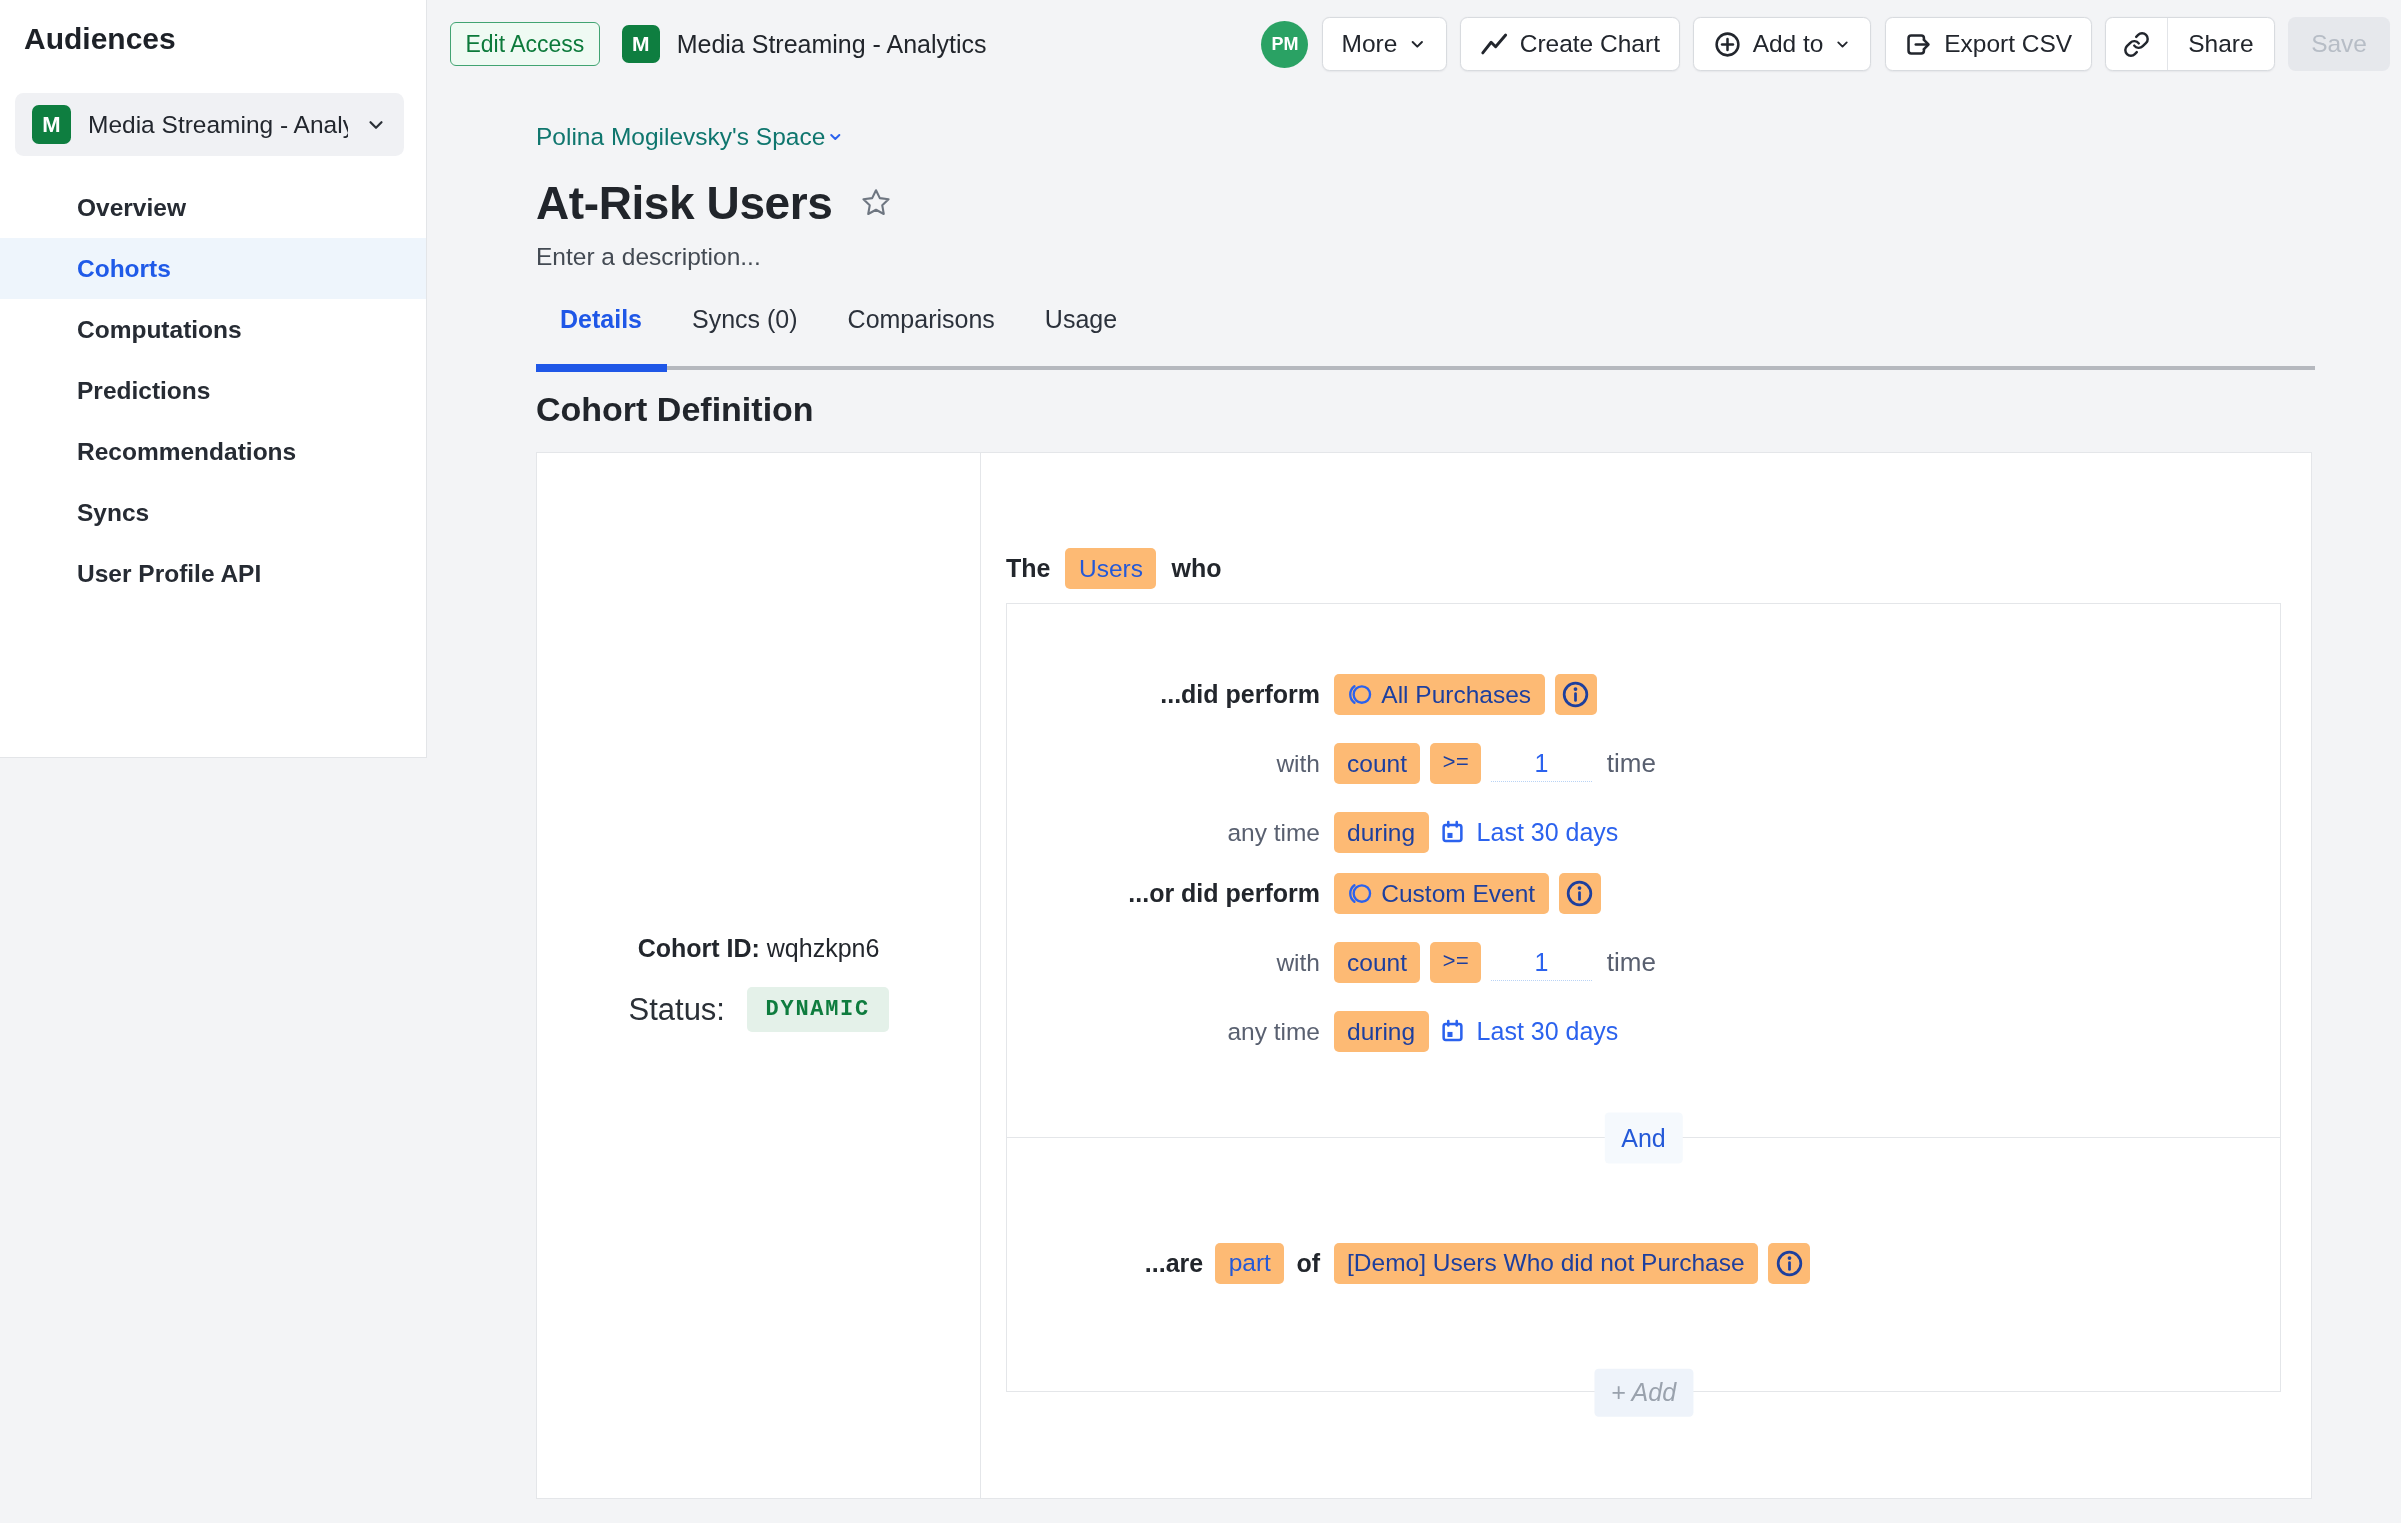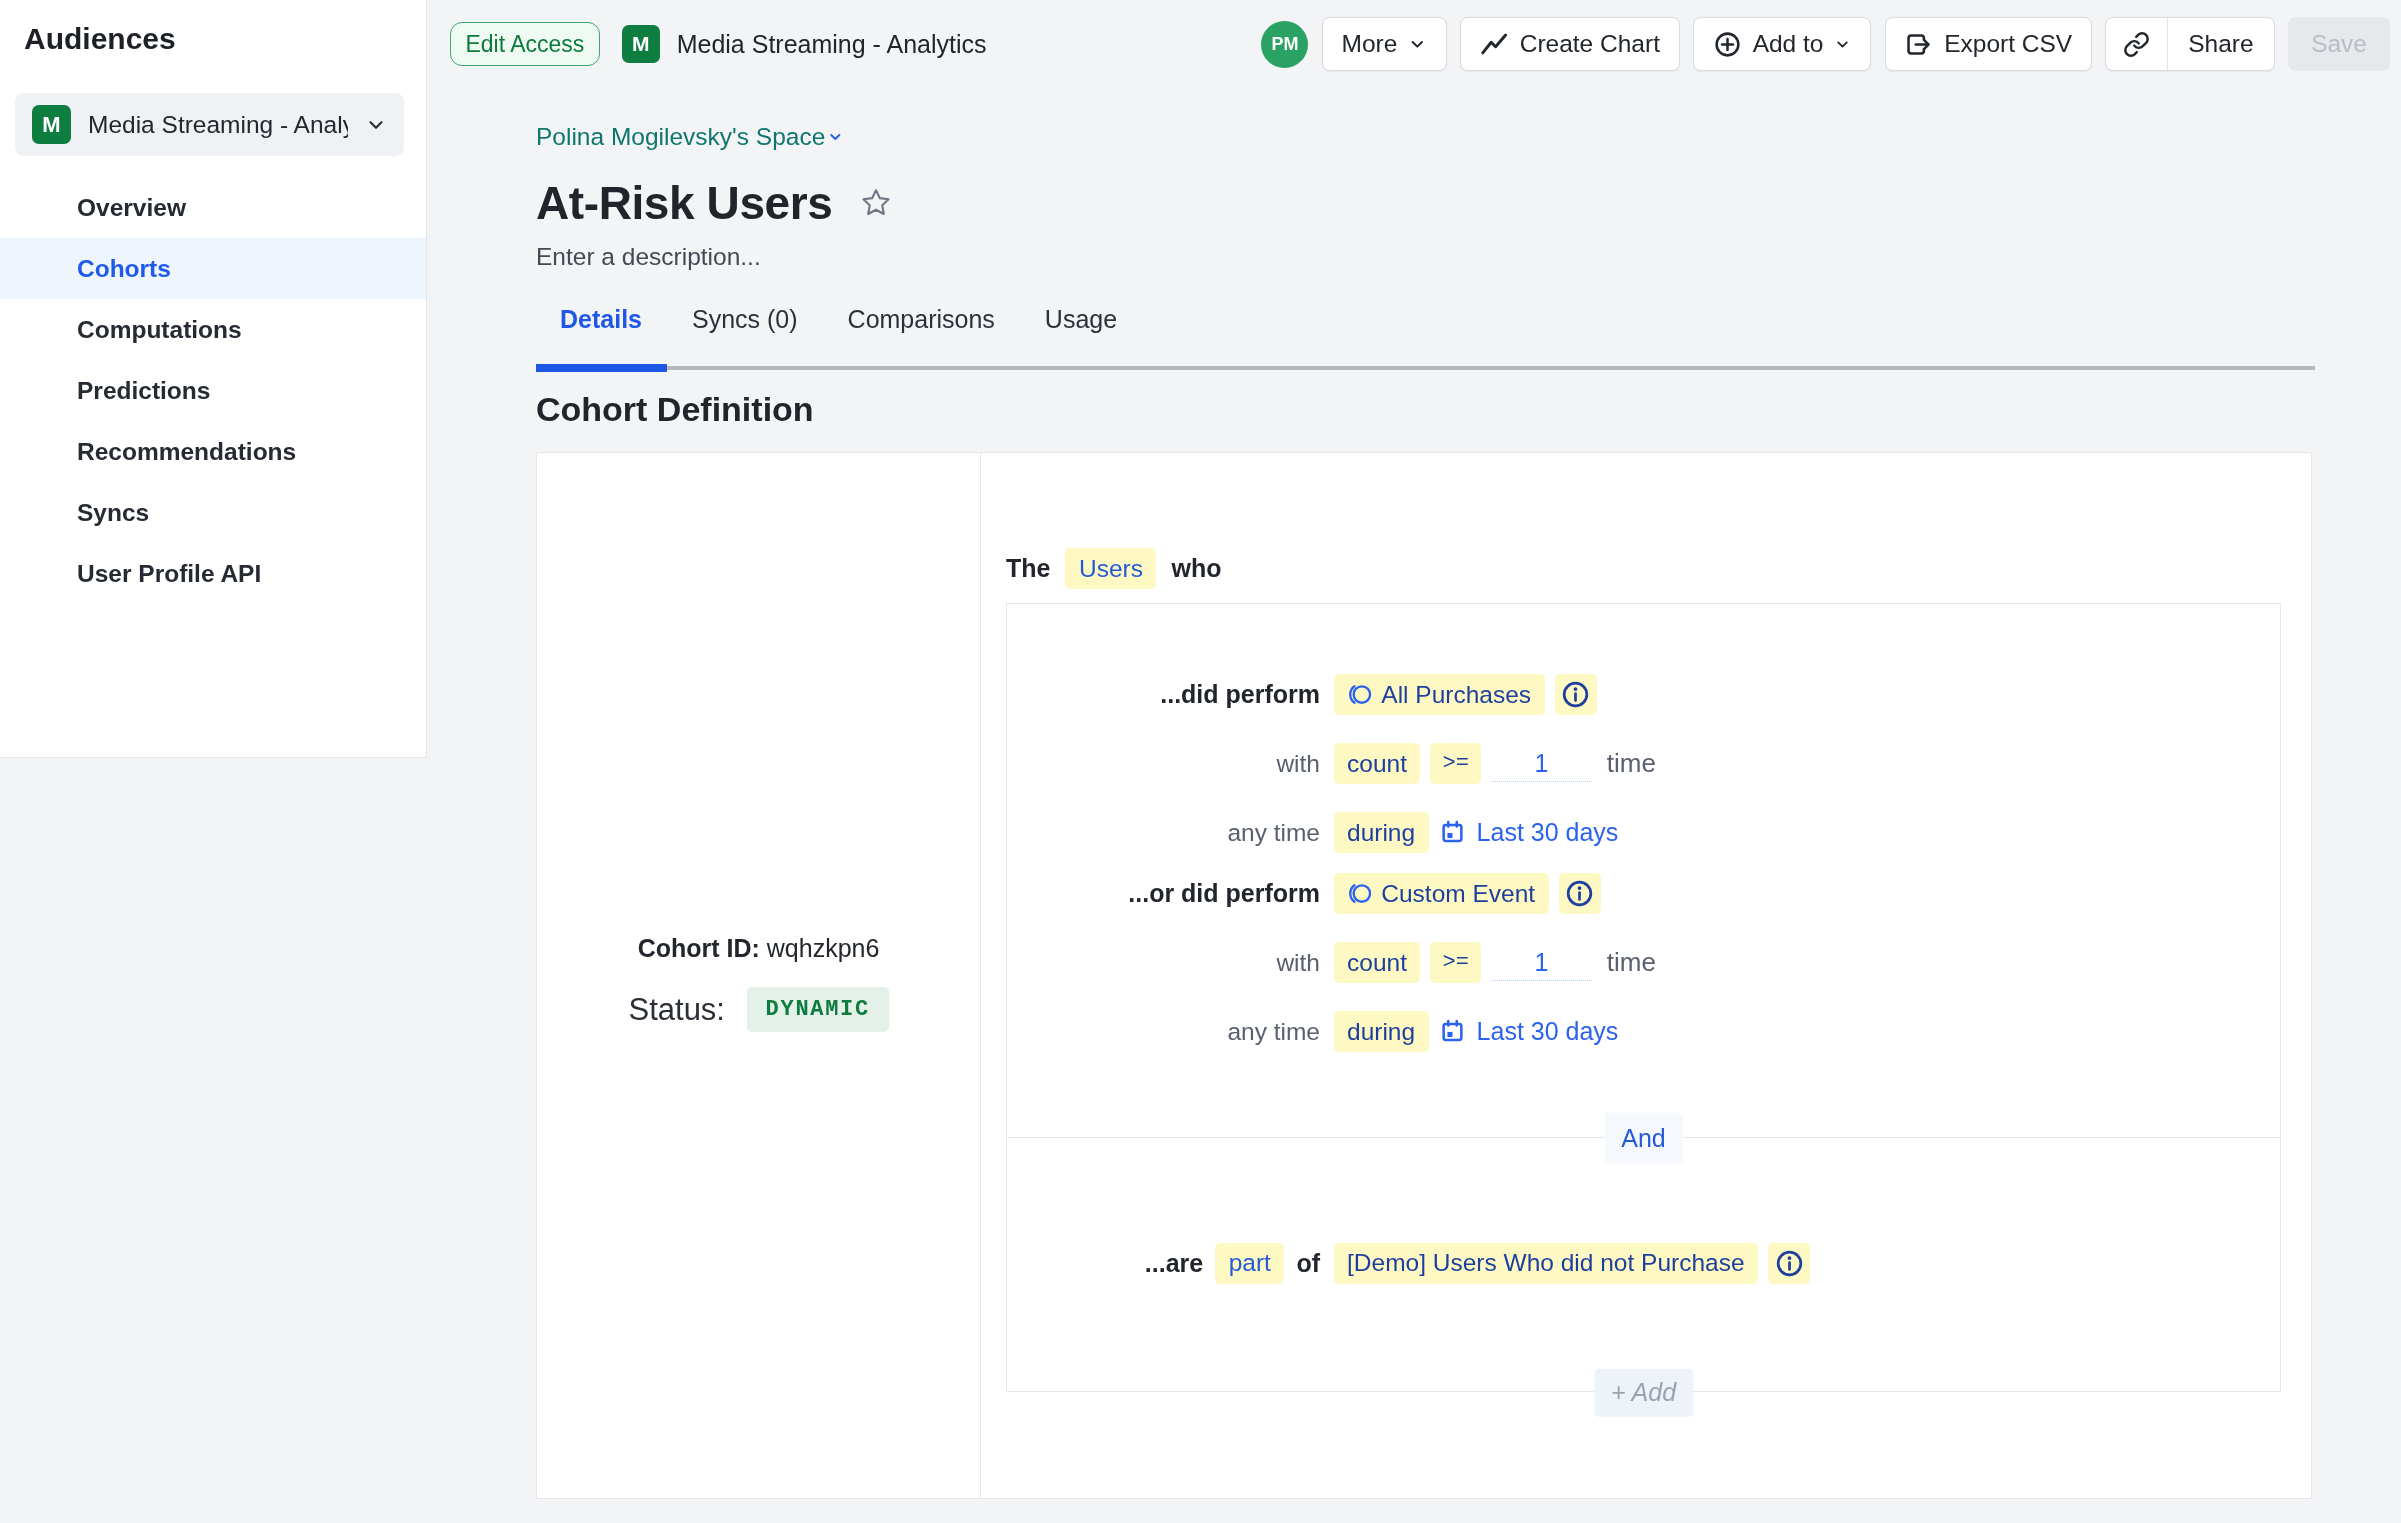--- a/index.html
+++ b/index.html
@@ -33,21 +33,21 @@
   .nav-item {
     height:61px; display:flex; align-items:center; padding-left:77px;
     font-size:24.5px; font-weight:700; color:#262b33; cursor:pointer;
   }
   .nav-item.active { background:#eef5fc; color:#1f5ae8; }
 
   
   .topbar-left { position:absolute; left:450px; top:22px; display:flex; align-items:center; gap:22px; }
   .edit-access {
     border:1.7px solid #41a472; color:#0c7a3b; background:#effaf3;
-    font-size:23px; padding:7.6px 14.4px; border-radius:12px; white-space:nowrap;
+    font-size:23px; padding:7.6px 14.4px; border-radius:6px; white-space:nowrap;
   }
   .proj { display:flex; align-items:center; gap:17px; }
   .proj .avatar-square { width:38px; height:38px; font-size:21px; }
   .proj-name { font-size:25px; color:#22262c; white-space:nowrap; }
 
   .topbar-right { position:absolute; right:11px; top:17px; display:flex; align-items:center; gap:13.5px; }
   .avatar-circle {
     width:47px; height:47px; border-radius:50%; background:#2aa264; color:#fff;
     font-size:18px; font-weight:700; display:flex; align-items:center; justify-content:center;
   }
@@ -89,21 +89,21 @@
   .meta-status { display:flex; align-items:center; gap:22px; font-size:31px; color:#2b3037; }
   .badge-dynamic {
     background:#e4f1e9; color:#0e7c3e; font-family:"Liberation Mono", monospace;
     font-size:22px; font-weight:700; letter-spacing:1.7px; padding:10px 18.6px; border-radius:5px;
   }
 
   .panel-right { flex:1; position:relative; }
   .subject-row { position:absolute; left:25px; top:95px; display:flex; align-items:center; gap:15px; font-size:25px; font-weight:700; color:#22262c; }
 
   .chip {
-    background:#fef9c3; border-radius:5px; height:41px; padding:0 13.5px;
+    background:#fdba74; border-radius:5px; height:41px; padding:0 13.5px;
     display:inline-flex; align-items:center; gap:9.3px; font-size:24.5px; font-weight:400; cursor:pointer; white-space:nowrap;
   }
   .chip-blue { color:#2459d8; }
   .chip-navy { color:#1d3f9e; }
   .chip-op { font-family:"Liberation Mono", monospace; font-size:22px; color:#1d3f9e; padding:0 12px; }
   .chip-info { width:42px; padding:0; justify-content:center; color:#1d3f9e; }
 
   .defbox {
     position:absolute; left:25px; top:150px; width:1275px; height:789px;
     border:1.7px solid #e4e6e9;

